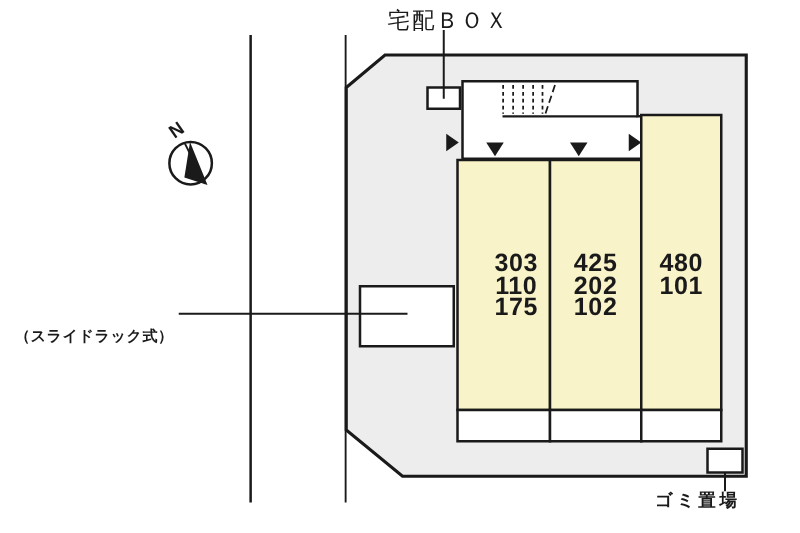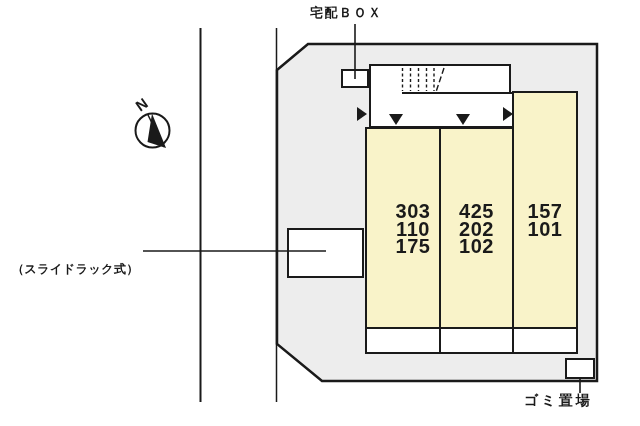--- a/index.html
+++ b/index.html
@@ -6,21 +6,21 @@
   #canvas{
     position:relative;
     width:640px;height:426px;
     background:#ffffff;
     font-family:"Liberation Sans","DejaVu Sans",sans-serif;
     color:#1a1a1a;
     overflow:hidden;
   }
   #plan-svg{position:absolute;left:0;top:0;}
   .lbl{position:absolute;white-space:nowrap;color:#1a1a1a;}
-  .lbl-delivery{left:310px;top:4px;font-size:13px;font-weight:700;letter-spacing:1.5px;}
+  .lbl-delivery{left:310px;top:4px;font-size:18px;font-weight:400;letter-spacing:1.5px;}
   .lbl-bike1{left:72px;top:238px;font-size:19px;font-weight:600;letter-spacing:1px;}
   .lbl-bike2{left:12px;top:261px;font-size:12px;font-weight:600;letter-spacing:0.5px;}
   .lbl-garbage{left:524px;top:392px;font-size:14px;font-weight:600;letter-spacing:3px;}
   .lbl-north{left:136px;top:96px;font-size:15px;font-weight:bold;transform:rotate(-35deg);}
   .unit-label{
     position:absolute;top:203px;
     text-align:center;
     font-size:20px;font-weight:600;line-height:17.5px;letter-spacing:0.5px;
   }
   .unit-label span{display:block;}
@@ -92,17 +92,17 @@
     <span>303</span>
     <span>110</span>
     <span>175</span>
   </div>
   <div class="unit-label unit-col-2">
     <span>425</span>
     <span>202</span>
     <span>102</span>
   </div>
   <div class="unit-label unit-col-3">
-    <span>157</span>
+    <span>480</span>
     <span>101</span>
   </div>
 
 </div>
 
 </body></html>

